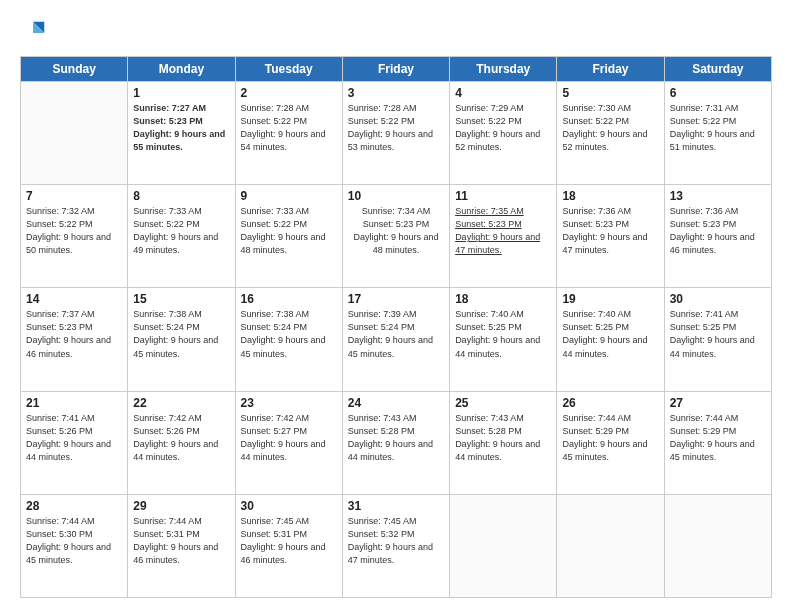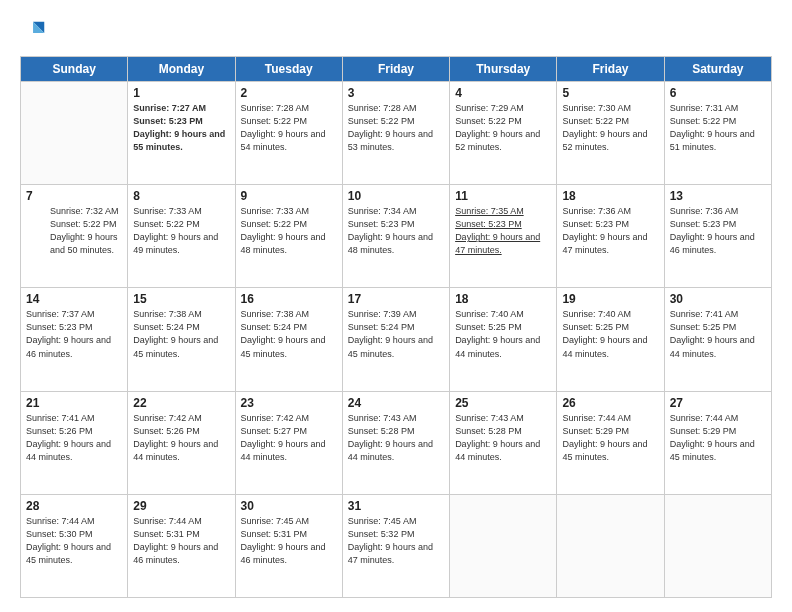--- a/index.html
+++ b/index.html
@@ -169,39 +169,39 @@
           <td>
             <span class="day-num">6</span>
             <div class="cell-text" style="white-space: pre-line;">Sunrise: 7:31 AM
 Sunset: 5:22 PM
 Daylight: 9 hours and 51 minutes.</div>
           </td>
         </tr>
         <tr>
           <td>
             <span class="day-num">7</span>
-            <div class="cell-text" style="white-space: pre-line; margin-left: 24px;">Sunrise: 7:32 AM
+            <div class="cell-text" style="white-space: pre-line;">Sunrise: 7:32 AM
 Sunset: 5:22 PM
 Daylight: 9 hours and 50 minutes.</div>
           </td>
           <td>
             <span class="day-num">8</span>
             <div class="cell-text" style="white-space: pre-line;">Sunrise: 7:33 AM
 Sunset: 5:22 PM
 Daylight: 9 hours and 49 minutes.</div>
           </td>
           <td>
             <span class="day-num">9</span>
             <div class="cell-text" style="white-space: pre-line;">Sunrise: 7:33 AM
 Sunset: 5:22 PM
 Daylight: 9 hours and 48 minutes.</div>
           </td>
           <td>
             <span class="day-num">10</span>
-            <div class="cell-text" style="white-space: pre-line;">Sunrise: 7:34 AM
+            <div class="cell-text" style="white-space: pre-line; text-align: center;">Sunrise: 7:34 AM
 Sunset: 5:23 PM
 Daylight: 9 hours and 48 minutes.</div>
           </td>
           <td>
             <span class="day-num">11</span>
             <div class="cell-text" style="white-space: pre-line; text-decoration: underline;">Sunrise: 7:35 AM
 Sunset: 5:23 PM
 Daylight: 9 hours and 47 minutes.</div>
           </td>
           <td>

